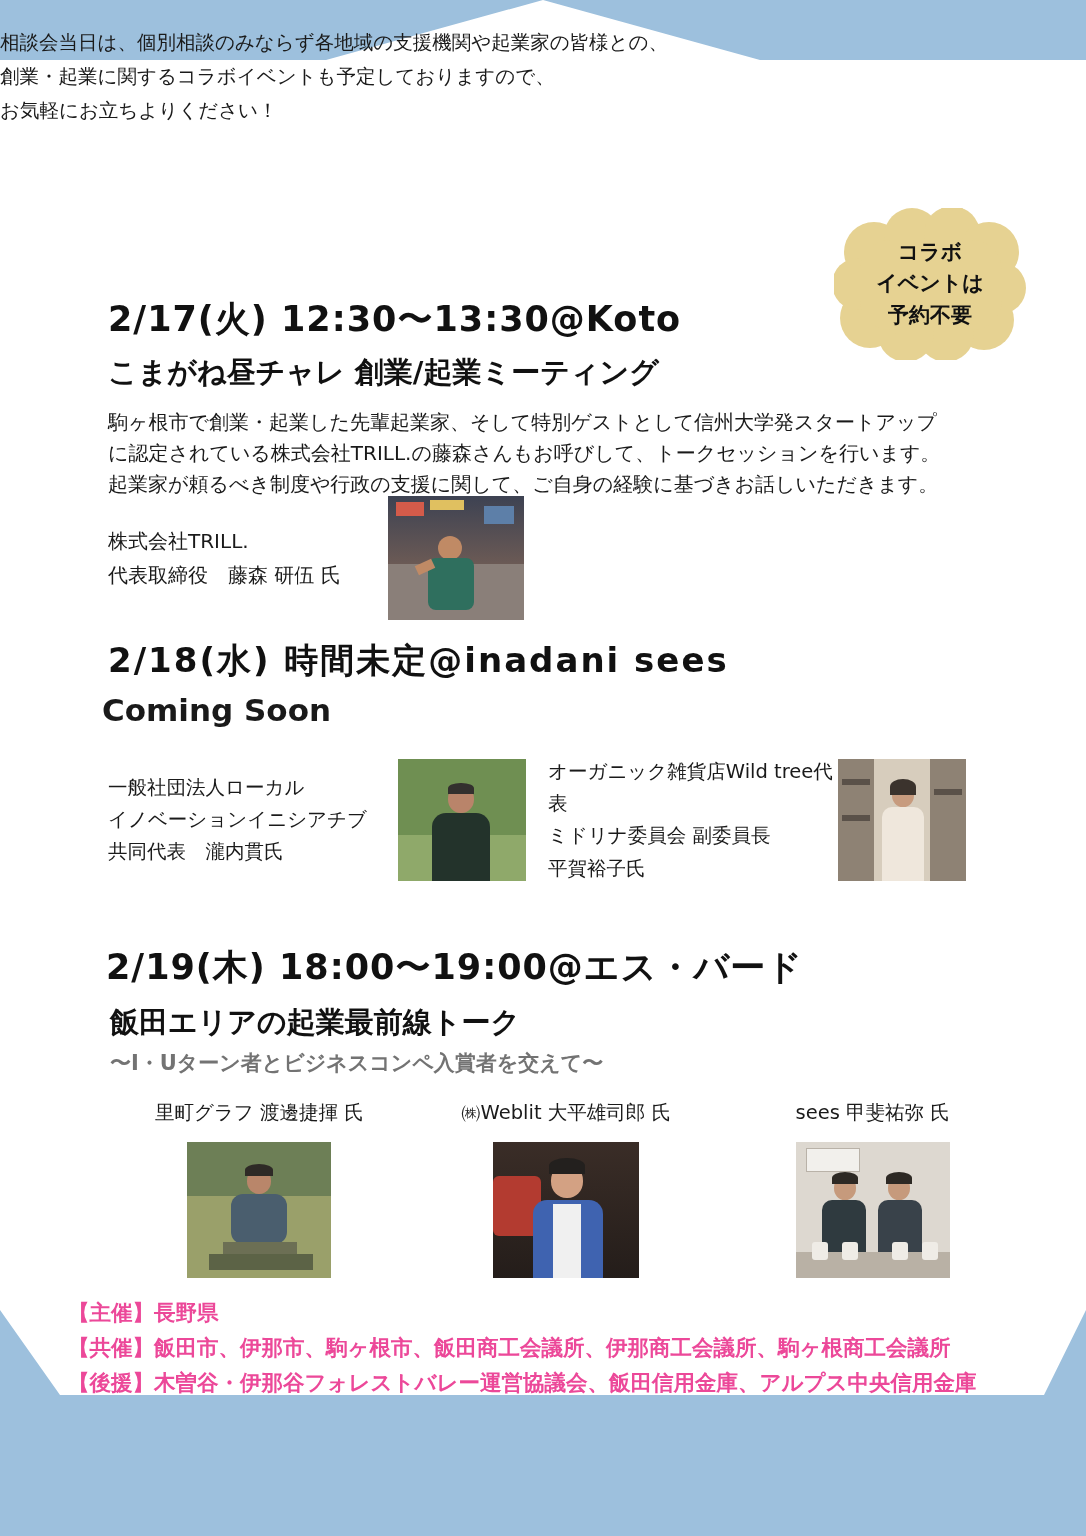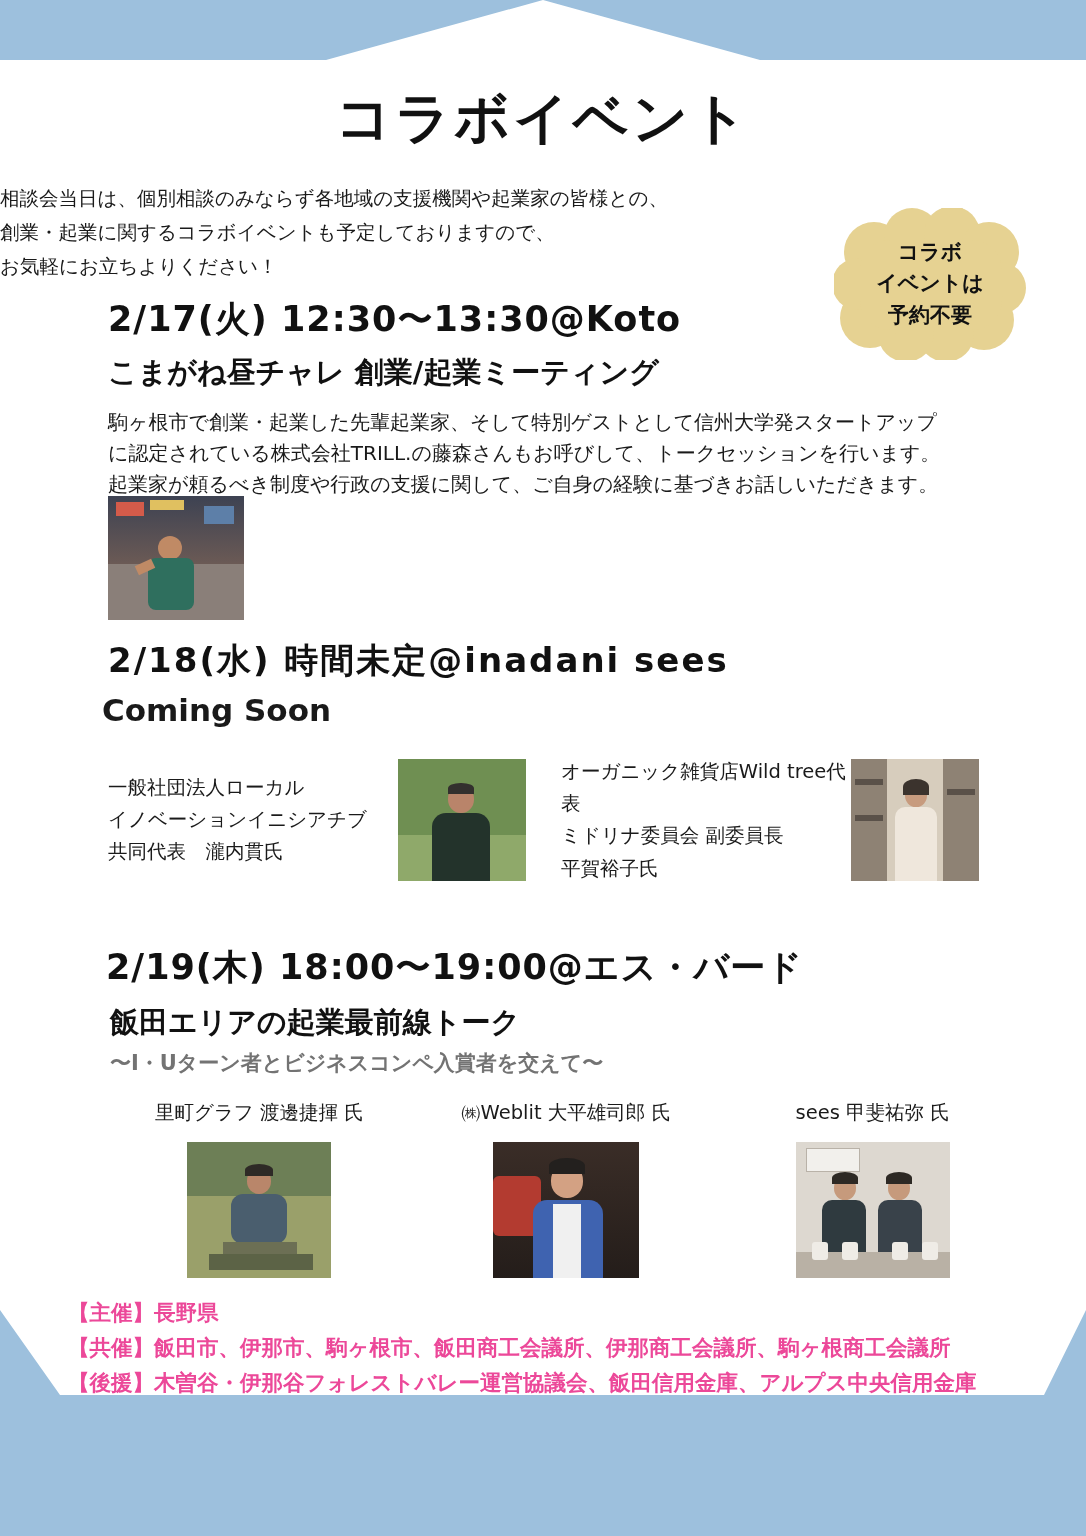--- a/index.html
+++ b/index.html
@@ -153,21 +153,21 @@
   .s2 .sec-date { font-size: 34px; letter-spacing: 2px; }
   .s2 .coming {
     font-size: 31px;
     font-weight: bold;
     margin-top: 8px;
     margin-left: -6px;
   }
   .s2-people {
     margin-top: 28px;
     display: flex;
-    gap: 35px;
+    gap: 22px;
   }
   .s2-person { display: flex; align-items: center; }
   .s2-person .ptext {
     font-size: 19.5px;
     line-height: 1.65;
     font-weight: 500;
     width: 290px;
   }
 
   .s3 { position:absolute; left:106px; top:944px; width: 940px; }
@@ -202,21 +202,20 @@
   }
 </style>
 </head>
 <body>
 
 <div class="bg-blue"></div>
 <div class="bg-white"></div>
 
 <div class="page">
 
-  <h1 class="title">コラボイベント</h1>
 
   <div class="lead">
     <div>相談会当日は、個別相談のみならず各地域の支援機関や起業家の皆様との、</div>
     <div>創業・起業に関するコラボイベントも予定しておりますので、</div>
     <div>お気軽にお立ちよりください！</div>
   </div>
 
   <div class="badge">
     <svg class="blobsvg" width="192" height="152" viewBox="0 0 192 152">
       <g fill="#e6d292">
@@ -243,20 +242,24 @@
   <div class="section s1">
     <div class="sec-date">2/17(火) 12:30〜13:30@Koto</div>
     <div class="sec-sub">こまがね昼チャレ 創業/起業ミーティング</div>
     <div class="sec-body">
       <div>駒ヶ根市で創業・起業した先輩起業家、そして特別ゲストとして信州大学発スタートアップ</div>
       <div>に認定されている株式会社TRILL.の藤森さんもお呼びして、トークセッションを行います。</div>
       <div>起業家が頼るべき制度や行政の支援に関して、ご自身の経験に基づきお話しいただきます。</div>
     </div>
 
     <div class="s1-person">
+      <div class="ptext">
+        <div>株式会社TRILL.</div>
+        <div>代表取締役　藤森 研伍 氏</div>
+      </div>
       <div class="photo" style="width:136px;height:124px;background:#2c2f3a;">
         <div class="ph-sky" style="background:linear-gradient(#3d4252,#6b5a55);height:55%;"></div>
         <div class="ph-ground" style="background:#8a7f79;height:45%;"></div>
         <div style="position:absolute;left:8px;top:6px;width:28px;height:14px;background:#d45b4a;"></div>
         <div style="position:absolute;left:42px;top:4px;width:34px;height:10px;background:#e0c060;"></div>
         <div style="position:absolute;left:96px;top:10px;width:30px;height:18px;background:#5d7fa8;"></div>
         <div class="ph-fig" style="left:50px;top:40px;width:24px;height:24px;background:#c08a65;border-radius:50%;"></div>
         <div style="position:absolute;left:40px;top:62px;width:46px;height:52px;background:#2f6f5e;border-radius:8px;"></div>
         <div style="position:absolute;left:28px;top:66px;width:18px;height:10px;background:#c08a65;transform:rotate(-25deg);"></div>
       </div>

